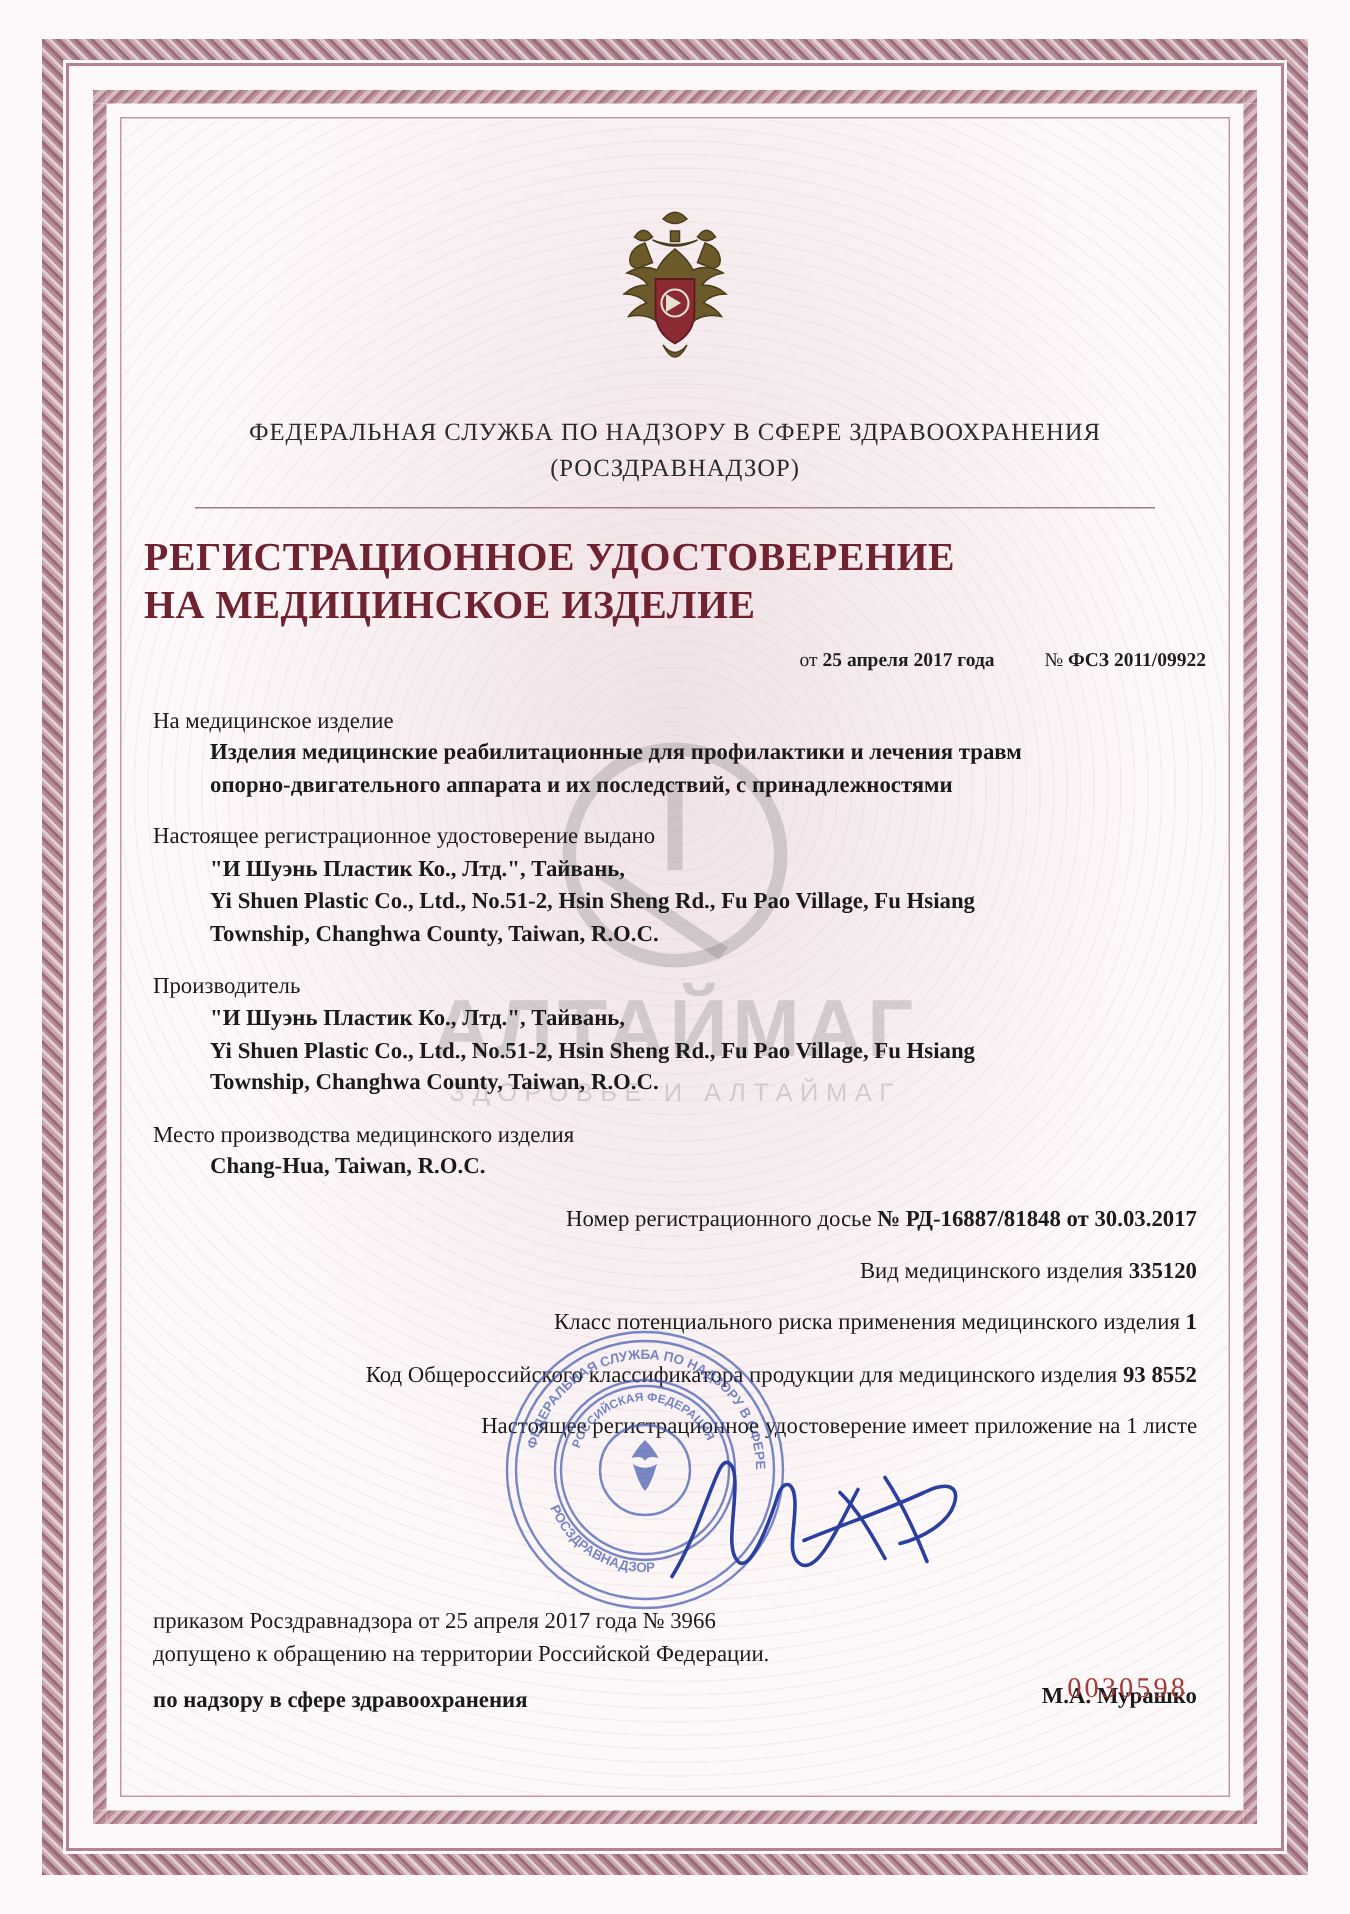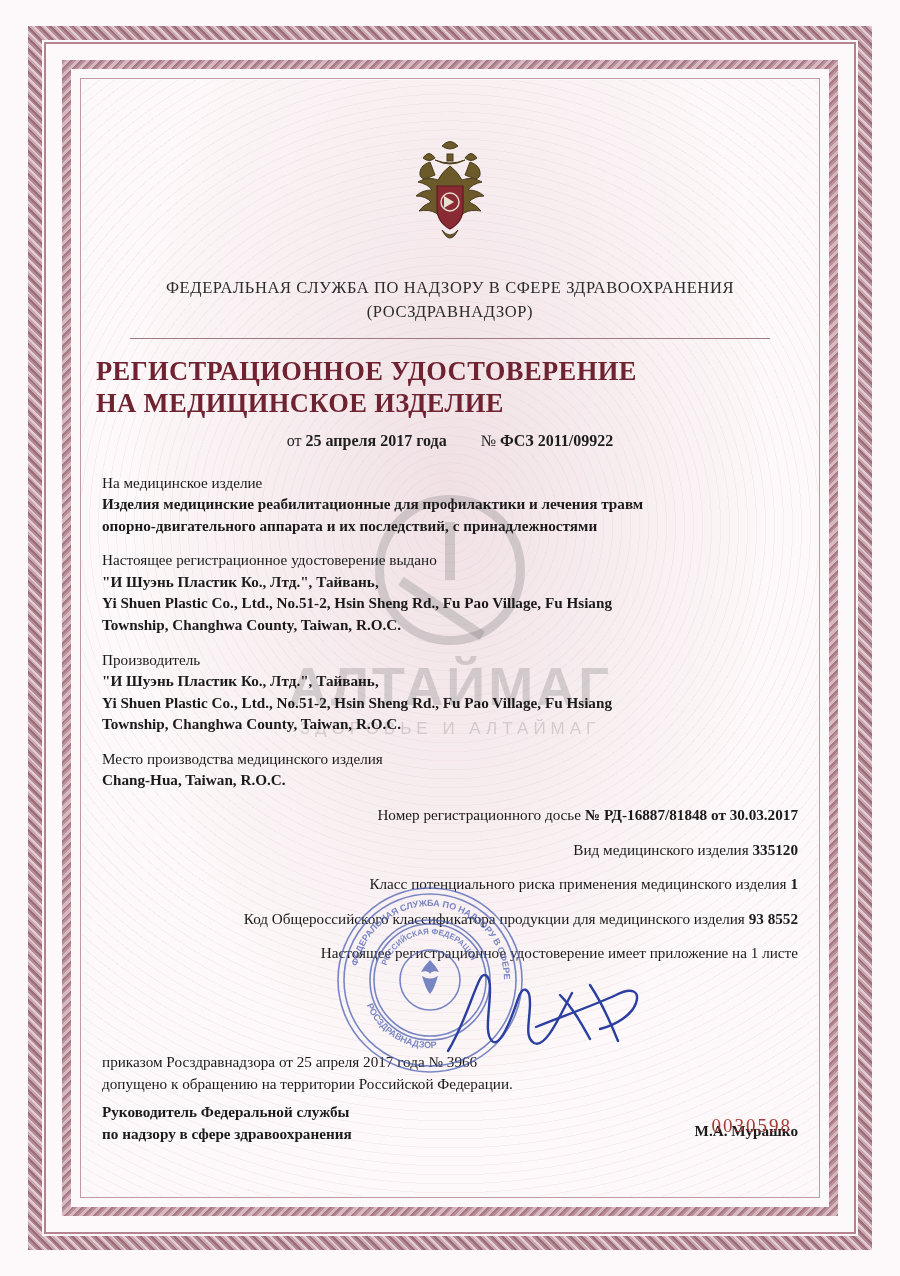--- a/index.html
+++ b/index.html
@@ -153,38 +153,38 @@
     margin-top: 16px;
     font-family: "Liberation Serif", serif;
     font-weight: bold;
     font-size: 26.5px;
     letter-spacing: 0.4px;
     color: #6f2230;
     line-height: 1.22;
   }
 
   .issue-line {
-    text-align: center;
+    text-align: right;
     margin-top: 12px;
-    font-size: 16px;
+    font-size: 13px;
     color: #1d1d1d;
   }
   .issue-line .date { font-weight: bold; }
   .issue-line .num-label { margin-left: 30px; }
   .issue-line .num { font-weight: bold; }
 
   .body {
     margin-top: 22px;
     padding: 0 6px 0 6px;
     font-size: 15.2px;
     line-height: 1.42;
   }
   .field { margin-bottom: 13px; }
   .field .lbl { display: block; }
-  .field .val { display: block; font-weight: bold; }
+  .field .val { display: block; font-weight: bold; margin-left: 38px; }
   .inline { margin-bottom: 13px; text-align: right; }
   .inline .b { font-weight: bold; }
 
   .footer {
     position: absolute;
     left: 6px; right: 6px; bottom: 36px;
     font-size: 15.2px;
     line-height: 1.45;
   }
   .footer .f-line { display: block; }
@@ -340,21 +340,20 @@
         <span>Настоящее регистрационное удостоверение имеет приложение на 1 листе</span>
       </div>
 
     </div>
 
     <div class="footer">
       <span class="f-line">приказом Росздравнадзора от 25 апреля 2017 года № 3966</span>
       <span class="f-line">допущено к обращению на территории Российской Федерации.</span>
       <div class="sign-row">
         <div class="sign-left">
-          <div>Руководитель Федеральной службы</div>
           <div>по надзору в сфере здравоохранения</div>
         </div>
         <div class="sign-name">М.А. Мурашко</div>
       </div>
       <div class="serial">0030598</div>
     </div>
 
   </div>
 
   <div class="stamp">

